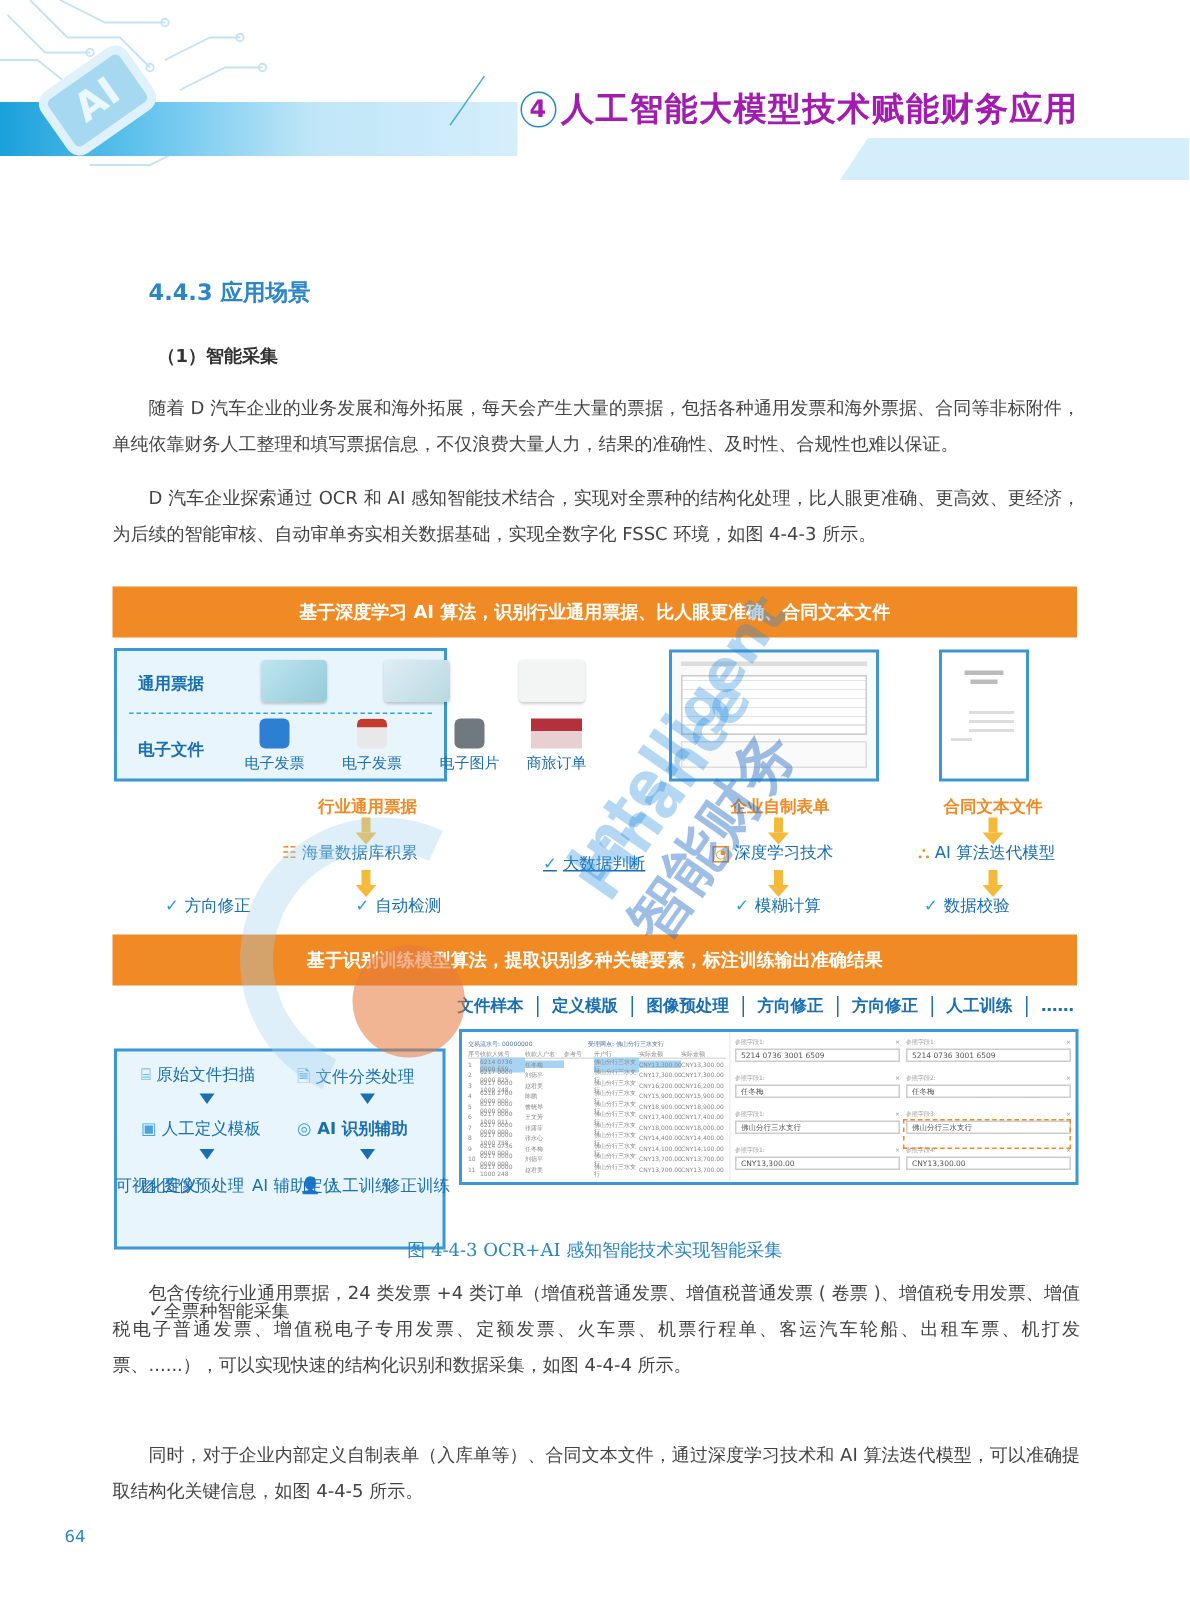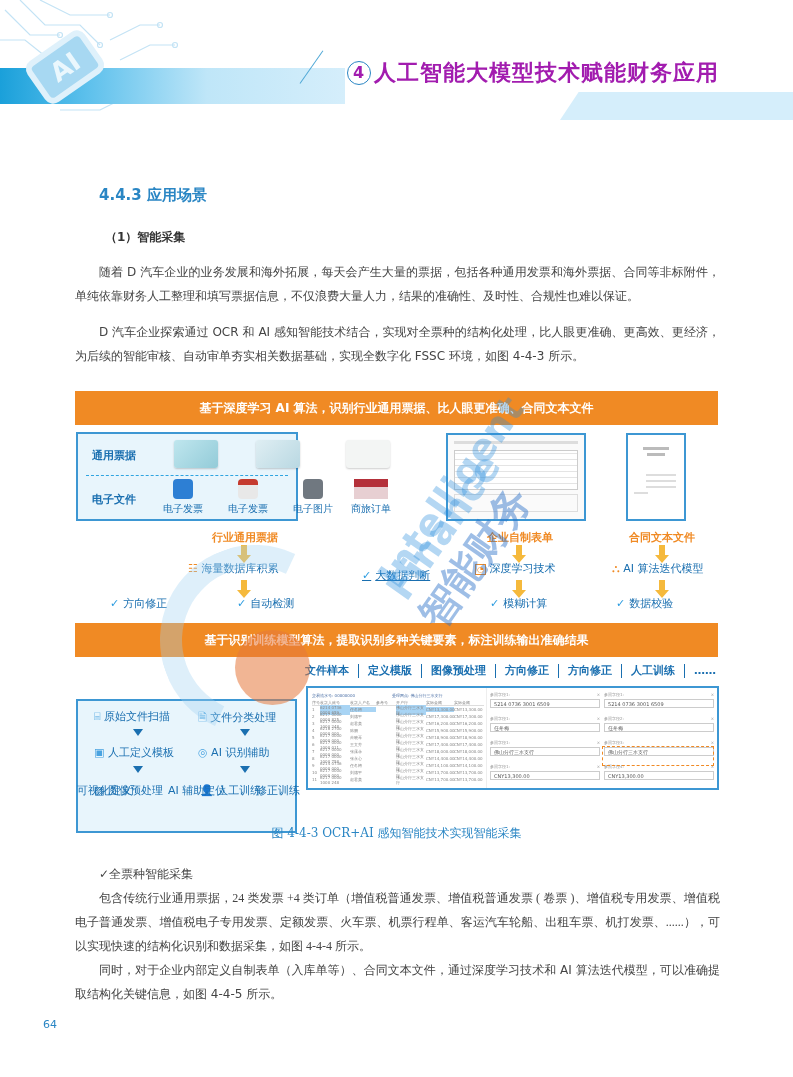--- a/index.html
+++ b/index.html
@@ -205,21 +205,21 @@
 
 <div class="abs bl-box">
   <span class="bl-item" style="left:16px;top:8px;"><span style="color:#4aa3e0;">⌸ </span><span>原始文件扫描</span></span>
   <span class="bl-tri" style="left:55px;top:28px;"></span>
   <span class="bl-item" style="left:16px;top:44px;"><span style="color:#4aa3e0;">▣ </span><span>人工定义模板</span></span>
   <span class="bl-tri" style="left:55px;top:65px;"></span>
   <span class="bl-item" style="left:16px;top:82px;"><span style="color:#1a6fb0;">▨ </span><span>图像预处理</span></span>
 
   <span class="bl-item" style="left:120px;top:8px;"><span style="color:#4aa3e0;">🗎 </span><span>文件分类处理</span></span>
   <span class="bl-tri" style="left:162px;top:28px;"></span>
-  <span class="bl-item" style="left:120px;top:44px;"><span style="color:#4aa3e0;">◎ </span><span>AI 识别辅助</span></span>
+  <span class="bl-item" style="left:120px;top:44px;font-weight:bold;"><span style="color:#4aa3e0;">◎ </span><span>AI 识别辅助</span></span>
   <span class="bl-tri" style="left:162px;top:65px;"></span>
   <span class="bl-item" style="left:122px;top:82px;"><span style="color:#1a6fb0;">👤 </span><span>人工训练</span></span>
 </div>
 <span class="abs bl-foot" style="left:77px;">可视化定义</span>
 <span class="abs bl-foot" style="left:168px;">AI 辅助定位</span>
 <span class="abs bl-foot" style="left:256px;">修正训练</span>
 
 <div class="abs tabs">
   <span class="tab">文件样本</span>
   <span class="tab">定义模版</span>
@@ -415,20 +415,20 @@
 <div class="abs wm-ring-inner"></div>
 <div class="abs watermark" style="left:340px;top:470px;font-size:38px;">Intelligent</div>
 <div class="abs watermark" style="left:360px;top:505px;font-size:38px;">Finance</div>
 <div class="abs watermark" style="left:395px;top:530px;font-size:40px;color:rgba(40,110,200,0.45);">智能财务</div>
 
 <div class="abs caption">图 4-4-3 OCR+AI 感知智能技术实现智能采集</div>
 
 <div class="abs para" style="top:862px;">
   <span class="indent">✓全票种智能采集</span>
 </div>
-<div class="abs para" style="top:886px;font-family:Liberation Serif, serif;">
+<div class="abs para" style="top:850px;">
   <span class="indent">包含传统行业通用票据，24 类发票 +4 类订单（增值税普通发票、增值税普通发票 ( 卷票 )、增值税专用发票、增值税电子普通发票、增值税电子专用发票、定额发票、火车票、机票行程单、客运汽车轮船、出租车票、机打发票、......），可以实现快速的结构化识别和数据采集，如图 4-4-4 所示。</span>
 </div>
 <div class="abs para" style="top:958px;">
   <span class="indent">同时，对于企业内部定义自制表单（入库单等）、合同文本文件，通过深度学习技术和 AI 算法迭代模型，可以准确提取结构化关键信息，如图 4-4-5 所示。</span>
 </div>
 
 <div class="abs page-num">64</div>
 
 </body></html>

